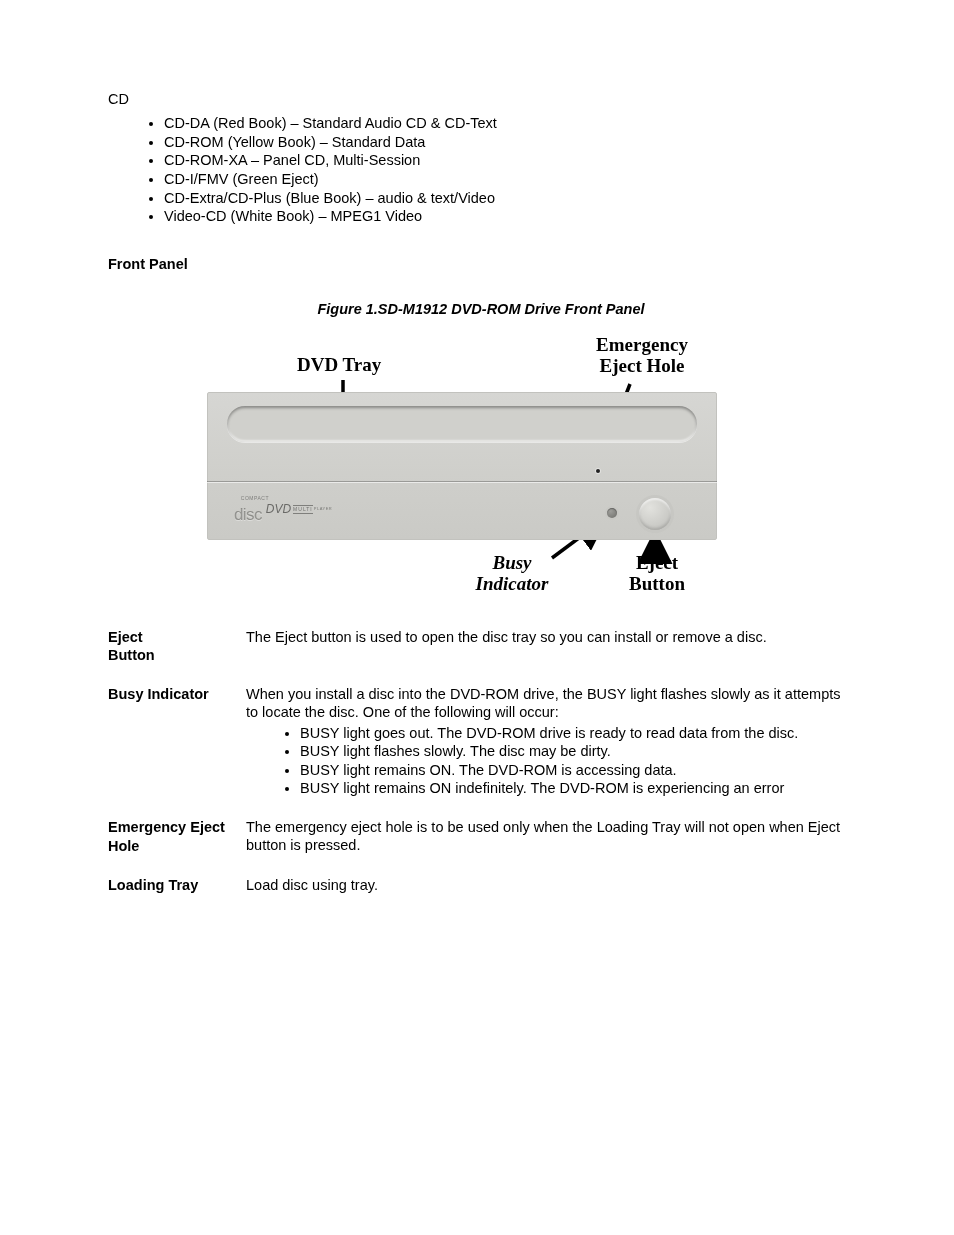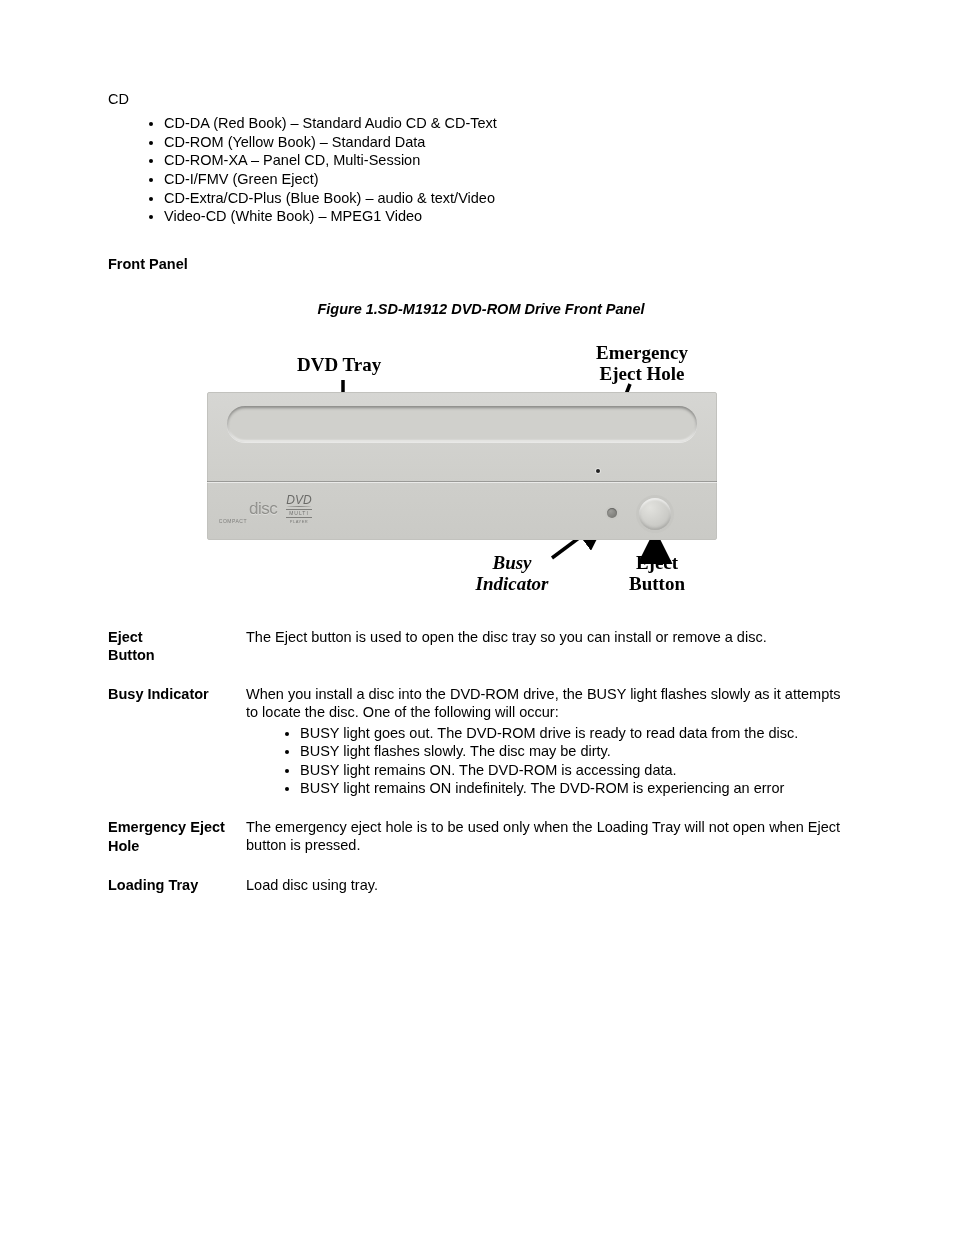--- a/index.html
+++ b/index.html
@@ -91,37 +91,37 @@
   }
   .logos {
     position: absolute;
     left: 18px; top: 160px;
     display: flex;
     gap: 8px;
     align-items: center;
   }
   .cd-logo {
     width: 46px; height: 28px;
-    display:flex; align-items:center; justify-content:center;
+    display:flex; flex-direction:column; align-items:center; justify-content:space-between;
   }
   .cd-logo .disc-text {
     font-family: Impact, "Arial Black", sans-serif;
     font-size: 17px;
     letter-spacing: -0.5px;
     color: rgba(60,60,56,0.45);
     line-height: 1;
     text-shadow: 0 1px 0 rgba(255,255,255,0.35);
   }
   .cd-logo .compact {
     font-size: 5px; letter-spacing: 0.5px; color: rgba(60,60,58,0.55);
     align-self: flex-end; margin-right: 2px; margin-bottom: -2px;
   }
   .dvd-logo {
     width: 40px; height: 30px;
-    display:flex; flex-direction:column; align-items:center; justify-content:center;
+    display:flex; flex-direction:row; align-items:center; justify-content:center;
     gap: 1px;
   }
   .dvd-logo .dvd-word {
     font-family: "Arial Black", Impact, sans-serif;
     font-style: italic;
     font-size: 12px;
     color: rgba(40,40,38,0.6);
     line-height: 1;
   }
   .dvd-logo .dvd-disc {
@@ -165,21 +165,21 @@
 </ul>
 
 <div class="section-head">Front Panel</div>
 
 <div class="figure-caption">Figure 1.SD-M1912 DVD-ROM Drive Front Panel</div>
 
 <div class="figure-wrap">
   <div class="figure">
 
     <div class="fig-label" style="left:90px; top:20px;">DVD Tray</div>
-    <div class="fig-label" style="left:370px; top:8px; width:130px; white-space:pre-line;">Emergency
+    <div class="fig-label" style="left:370px; top:0; width:130px; white-space:pre-line;">Emergency
 Eject Hole</div>
     <div class="fig-label" style="left:260px; top:218px; width:90px; white-space:pre-line;font-style:italic;">Busy
 Indicator</div>
     <div class="fig-label" style="left:410px; top:218px; width:80px; white-space:pre-line;">Eject
 Button</div>
 
     <svg class="arrow" width="510" height="264" viewBox="0 0 510 264">
       <defs>
         <marker id="ah" markerWidth="10" markerHeight="10" refX="8" refY="5" orient="auto">
           <path d="M0,0 L10,5 L0,10 Z" fill="#000"></path>

